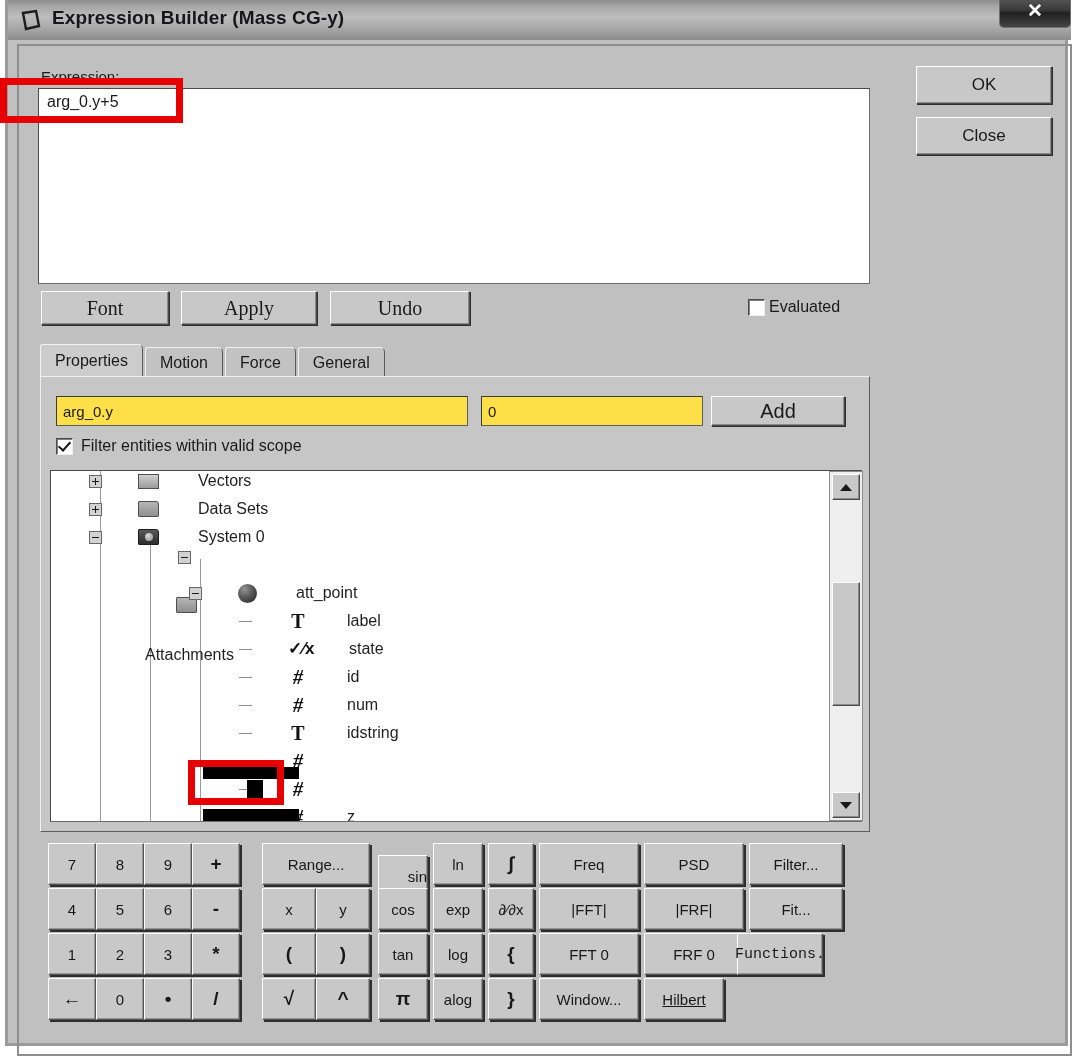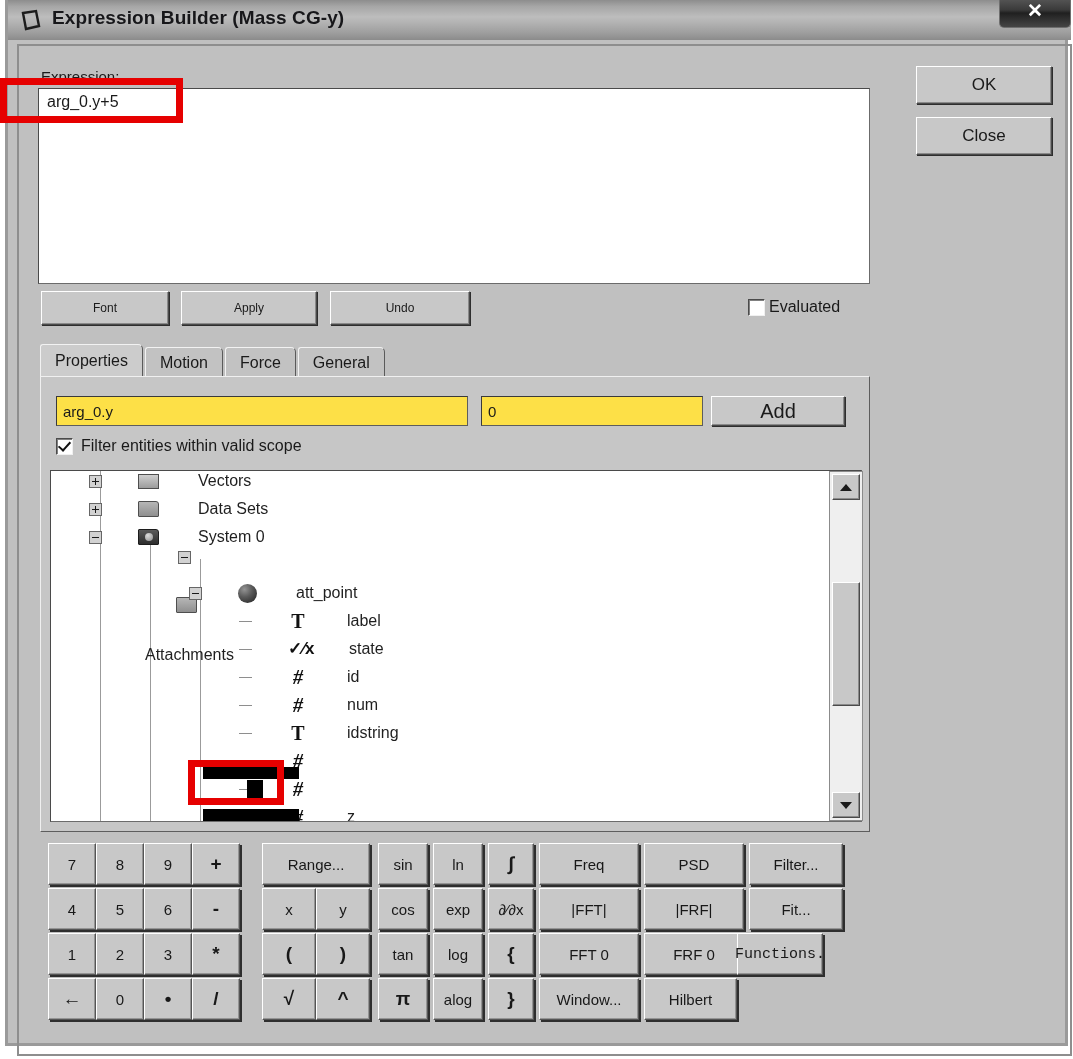--- a/index.html
+++ b/index.html
@@ -153,21 +153,21 @@
 
   
   #ok-btn   { position: absolute; left: 908px; top: 66px;  width: 136px; height: 38px; }
   #close2-btn{position: absolute; left: 908px; top: 117px; width: 136px; height: 38px; }
   #ok-btn .lbl, #close2-btn .lbl { font-size: 17px; }
 
   
   #font-btn  { position: absolute; left: 33px;  top: 291px; width: 128px; height: 34px; }
   #apply-btn { position: absolute; left: 173px; top: 291px; width: 136px; height: 34px; }
   #undo-btn  { position: absolute; left: 322px; top: 291px; width: 140px; height: 34px; }
-  #font-btn .lbl, #apply-btn .lbl, #undo-btn .lbl { font-size: 12px; }
+  #font-btn .lbl, #apply-btn .lbl, #undo-btn .lbl { font-size: 20px; font-family: Liberation Serif, serif; }
 
   #evaluated-row {
     position: absolute;
     left: 740px; top: 298px;
     display: flex;
     align-items: center;
     gap: 4px;
   }
   .cbox {
     width: 17px; height: 17px;
@@ -656,21 +656,21 @@
       </div>
       <div class="key sym" style="left: 276px; top: 90px; width: 54px; height: 42px;">
         <span>)</span>
       </div>
       <div class="key sym" style="left: 222px; top: 135px; width: 54px; height: 42px;">
         <span>√</span>
       </div>
       <div class="key sym" style="left: 276px; top: 135px; width: 54px; height: 42px;">
         <span>^</span>
       </div>
-      <div class="key" style="left: 338px; top: 0px; width: 50px; height: 42px;">
+      <div class="key" style="left: 338px; top: 12px; width: 50px; height: 42px; justify-content: flex-end;">
         <span>sin</span>
       </div>
       <div class="key" style="left: 338px; top: 45px; width: 50px; height: 42px;">
         <span>cos</span>
       </div>
       <div class="key" style="left: 338px; top: 90px; width: 50px; height: 42px;">
         <span>tan</span>
       </div>
       <div class="key sym" style="left: 338px; top: 135px; width: 50px; height: 42px;">
         <span>π</span>
@@ -713,21 +713,21 @@
       </div>
       <div class="key" style="left: 604px; top: 0px; width: 100px; height: 42px;">
         <span>PSD</span>
       </div>
       <div class="key" style="left: 604px; top: 45px; width: 100px; height: 42px;">
         <span>|FRF|</span>
       </div>
       <div class="key" style="left: 604px; top: 90px; width: 100px; height: 42px;">
         <span>FRF 0</span>
       </div>
-      <div class="key" style="left: 604px; top: 135px; width: 93px; height: 42px;">
+      <div class="key" style="left: 604px; top: 135px; width: 80px; height: 42px; text-decoration: underline;">
         <span>Hilbert</span>
       </div>
       <div class="key" style="left: 709px; top: 0px; width: 94px; height: 42px;">
         <span>Filter...</span>
       </div>
       <div class="key" style="left: 709px; top: 45px; width: 94px; height: 42px;">
         <span>Fit...</span>
       </div>
       <div class="key" style="left: 697px; top: 90px; width: 86px; height: 42px; font-family: Liberation Mono, monospace;">
         <span>Functions.</span>

